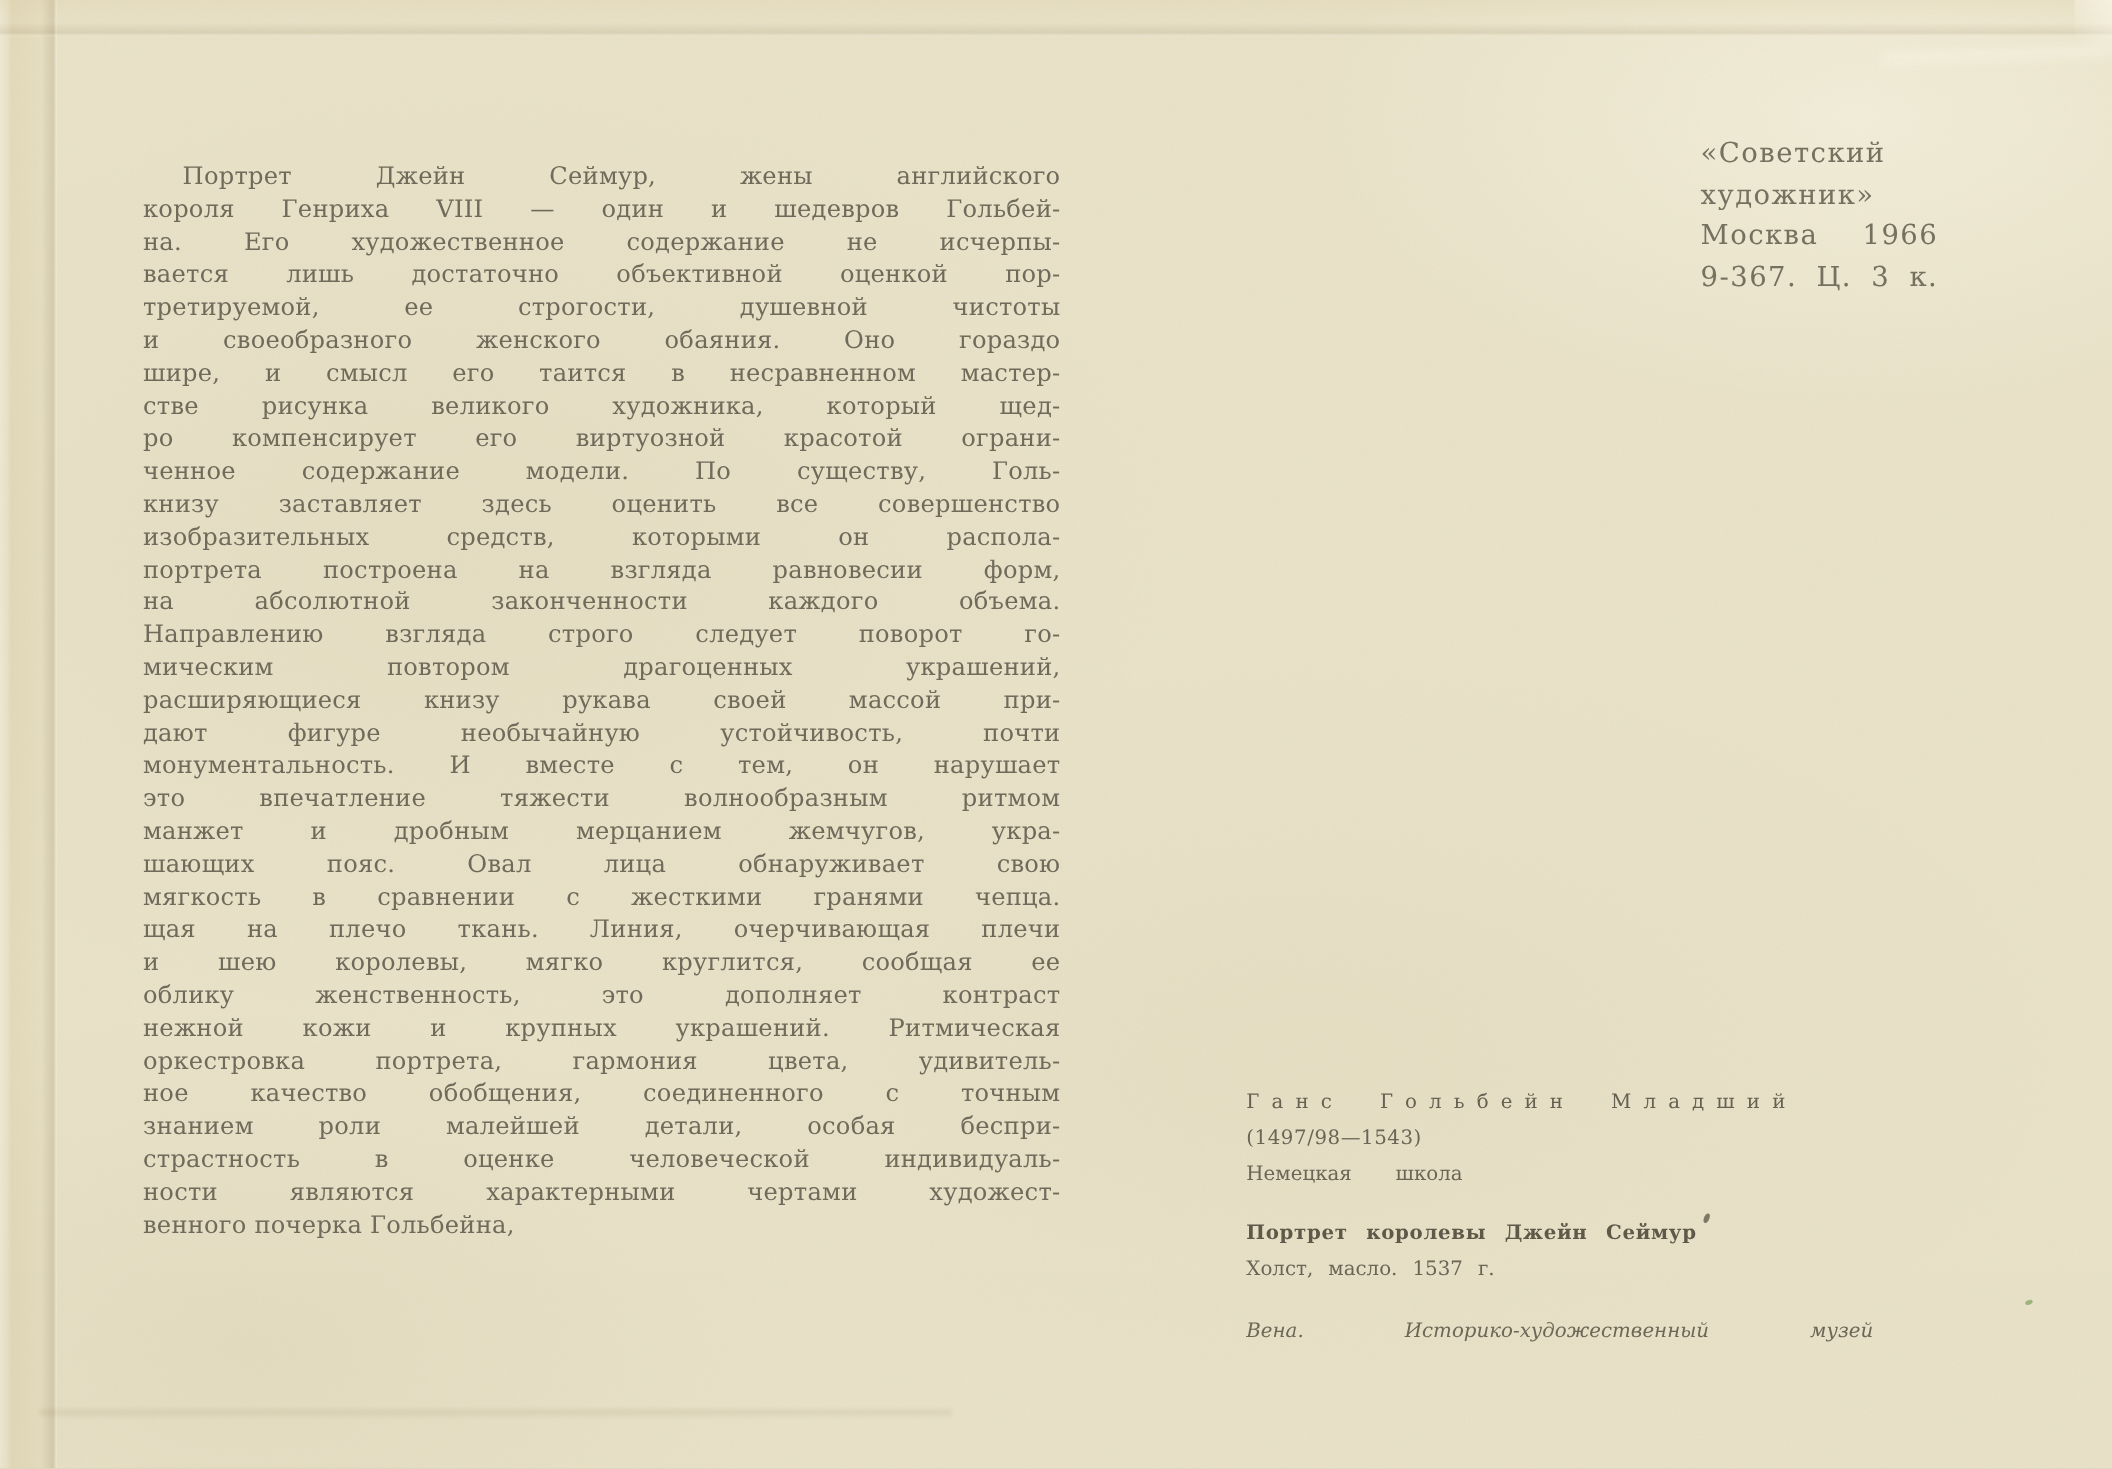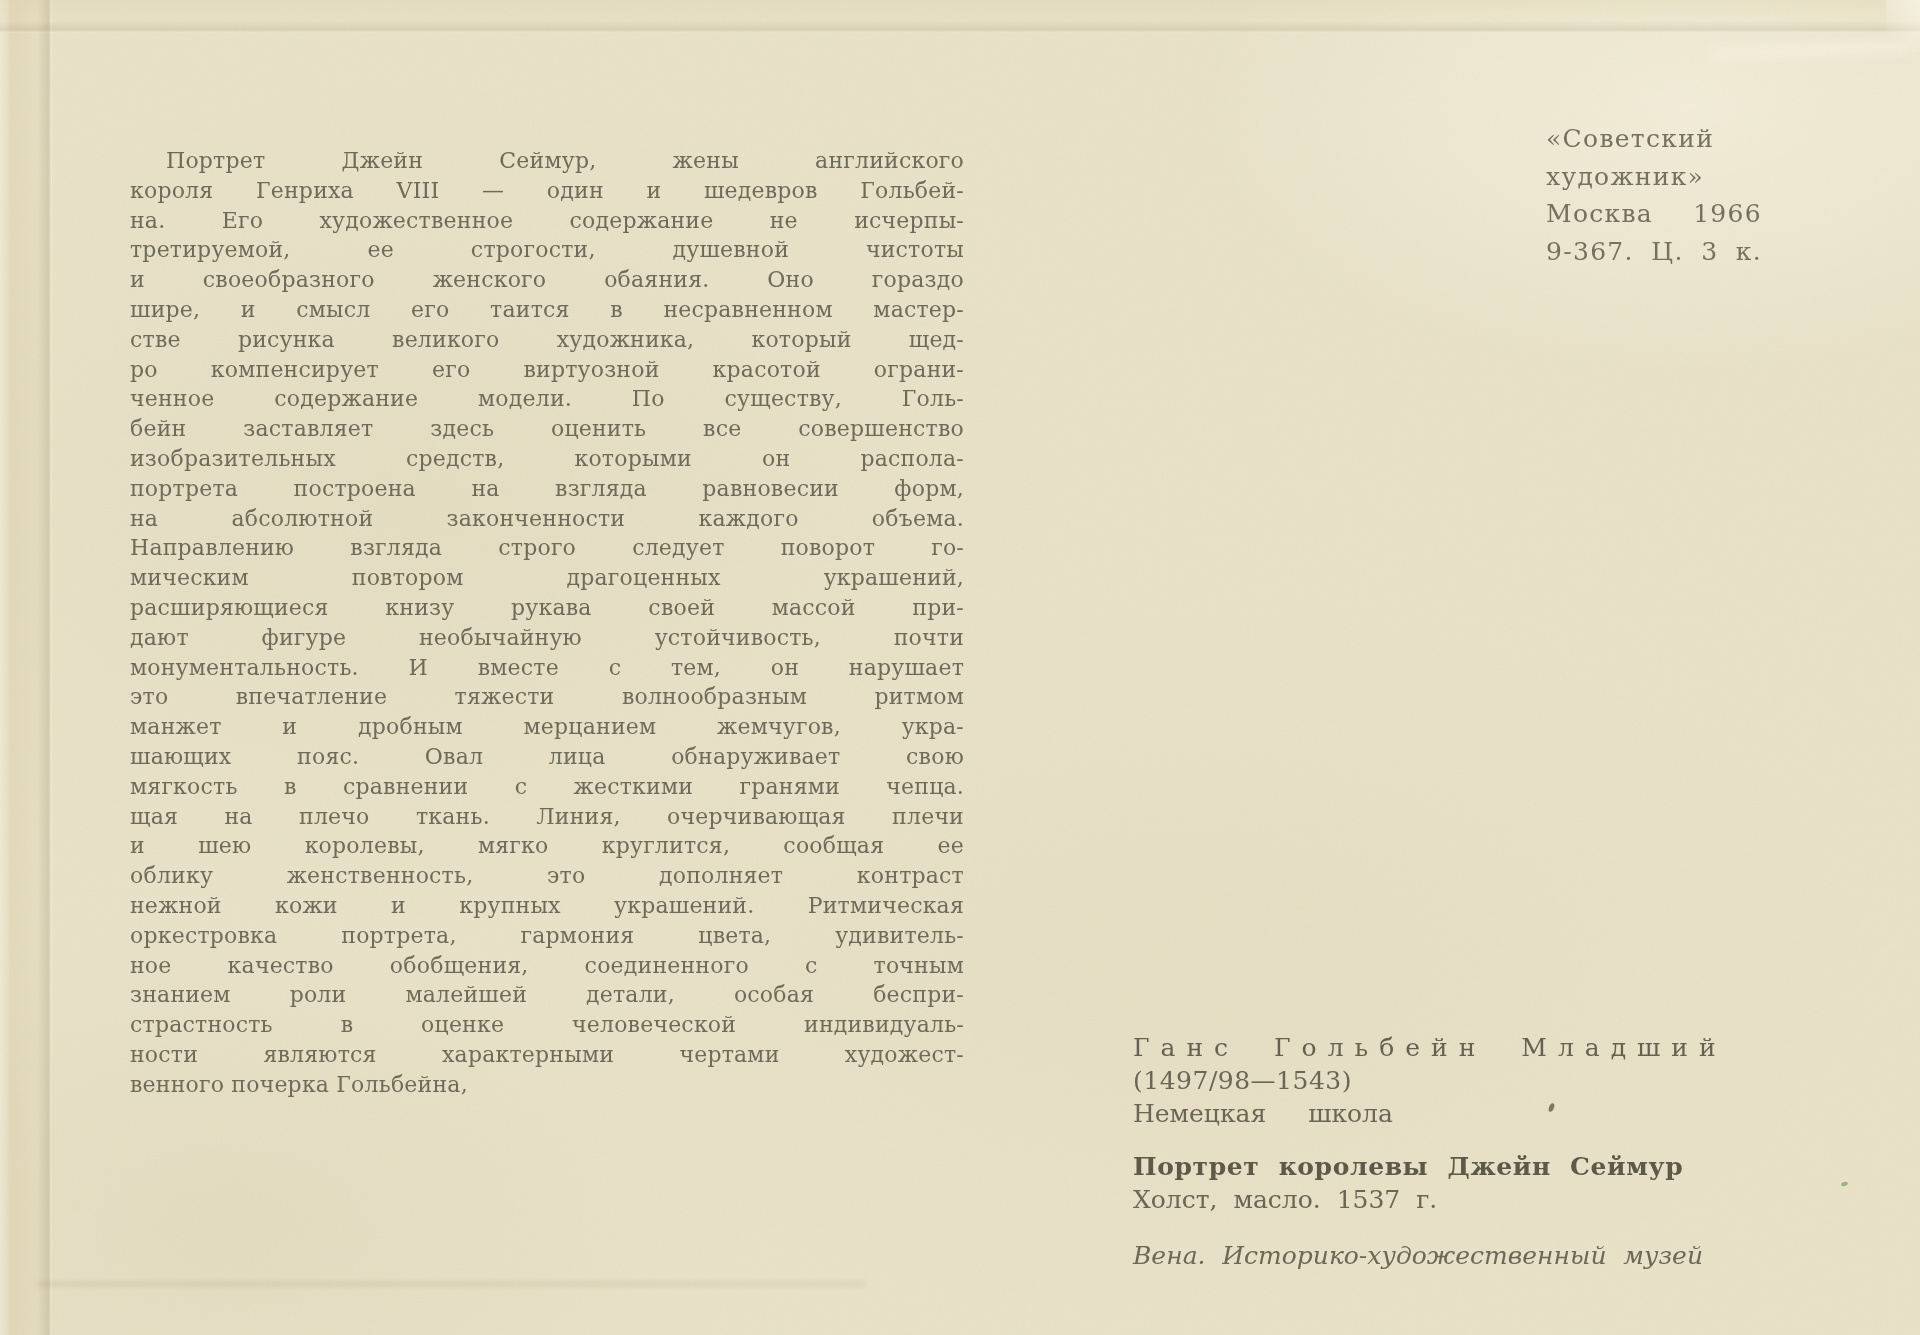--- a/index.html
+++ b/index.html
@@ -63,22 +63,22 @@
 
   
   .publisher{
     position:absolute;left:1546px;top:120px;width:216px;
     font-size:25px;line-height:37.6px;color:#746e5d;letter-spacing:1.3px;
   }
   .publisher .jl{text-align:justify;text-align-last:justify;white-space:nowrap;}
 
   
   .caption{
-    position:absolute;left:1133px;top:1031px;width:600px;
-    font-size:25px;line-height:33.2px;color:#696353;
+    position:absolute;left:1133px;top:985px;width:600px;
+    font-size:18px;line-height:33.2px;color:#696353;
   }
   .caption .artist{letter-spacing:11px;word-spacing:16px;color:#645e4e;}
   .caption .dates{letter-spacing:0.5px;}
   .caption .school{word-spacing:34px;}
   .caption .title{font-weight:bold;color:#5c5646;word-spacing:10px;letter-spacing:0.6px;margin-top:19px;}
   .caption .medium{word-spacing:8px;}
   .caption .museum{font-style:italic;width:570px;text-align:justify;text-align-last:justify;white-space:nowrap;color:#6b6554;margin-top:23px;}
 </style>
 </head>
 <body>
@@ -90,27 +90,28 @@
   <div class="corner-light"></div>
   <div class="streak-topright"></div>
   <div class="smudge-bottom"></div>
   <div class="speck-dark"></div>
   <div class="speck-green"></div>
 
   <div class="essay">
       <div class="line">Портрет Джейн Сеймур, жены английского</div>
       <div class="line">короля Генриха VIII — один и шедевров Гольбей-</div>
       <div class="line">на. Его художественное содержание не исчерпы-</div>
+      <div class="line">вается лишь достаточно объективной оценкой пор-</div>
       <div class="line">третируемой, ее строгости, душевной чистоты</div>
       <div class="line">и своеобразного женского обаяния. Оно гораздо</div>
       <div class="line">шире, и смысл его таится в несравненном мастер-</div>
       <div class="line">стве рисунка великого художника, который щед-</div>
       <div class="line">ро компенсирует его виртуозной красотой ограни-</div>
       <div class="line">ченное содержание модели. По существу, Голь-</div>
-      <div class="line">бейн заставляет здесь оценить все совершенство</div>
+      <div class="line">книзу заставляет здесь оценить все совершенство</div>
       <div class="line">изобразительных средств, которыми он распола-</div>
       <div class="line">портрета построена на взгляда равновесии форм,</div>
       <div class="line">на абсолютной законченности каждого объема.</div>
       <div class="line">Направлению взгляда строго следует поворот го-</div>
       <div class="line">мическим повтором драгоценных украшений,</div>
       <div class="line">расширяющиеся книзу рукава своей массой при-</div>
       <div class="line">дают фигуре необычайную устойчивость, почти</div>
       <div class="line">монументальность. И вместе с тем, он нарушает</div>
       <div class="line">это впечатление тяжести волнообразным ритмом</div>
       <div class="line">манжет и дробным мерцанием жемчугов, укра-</div>

